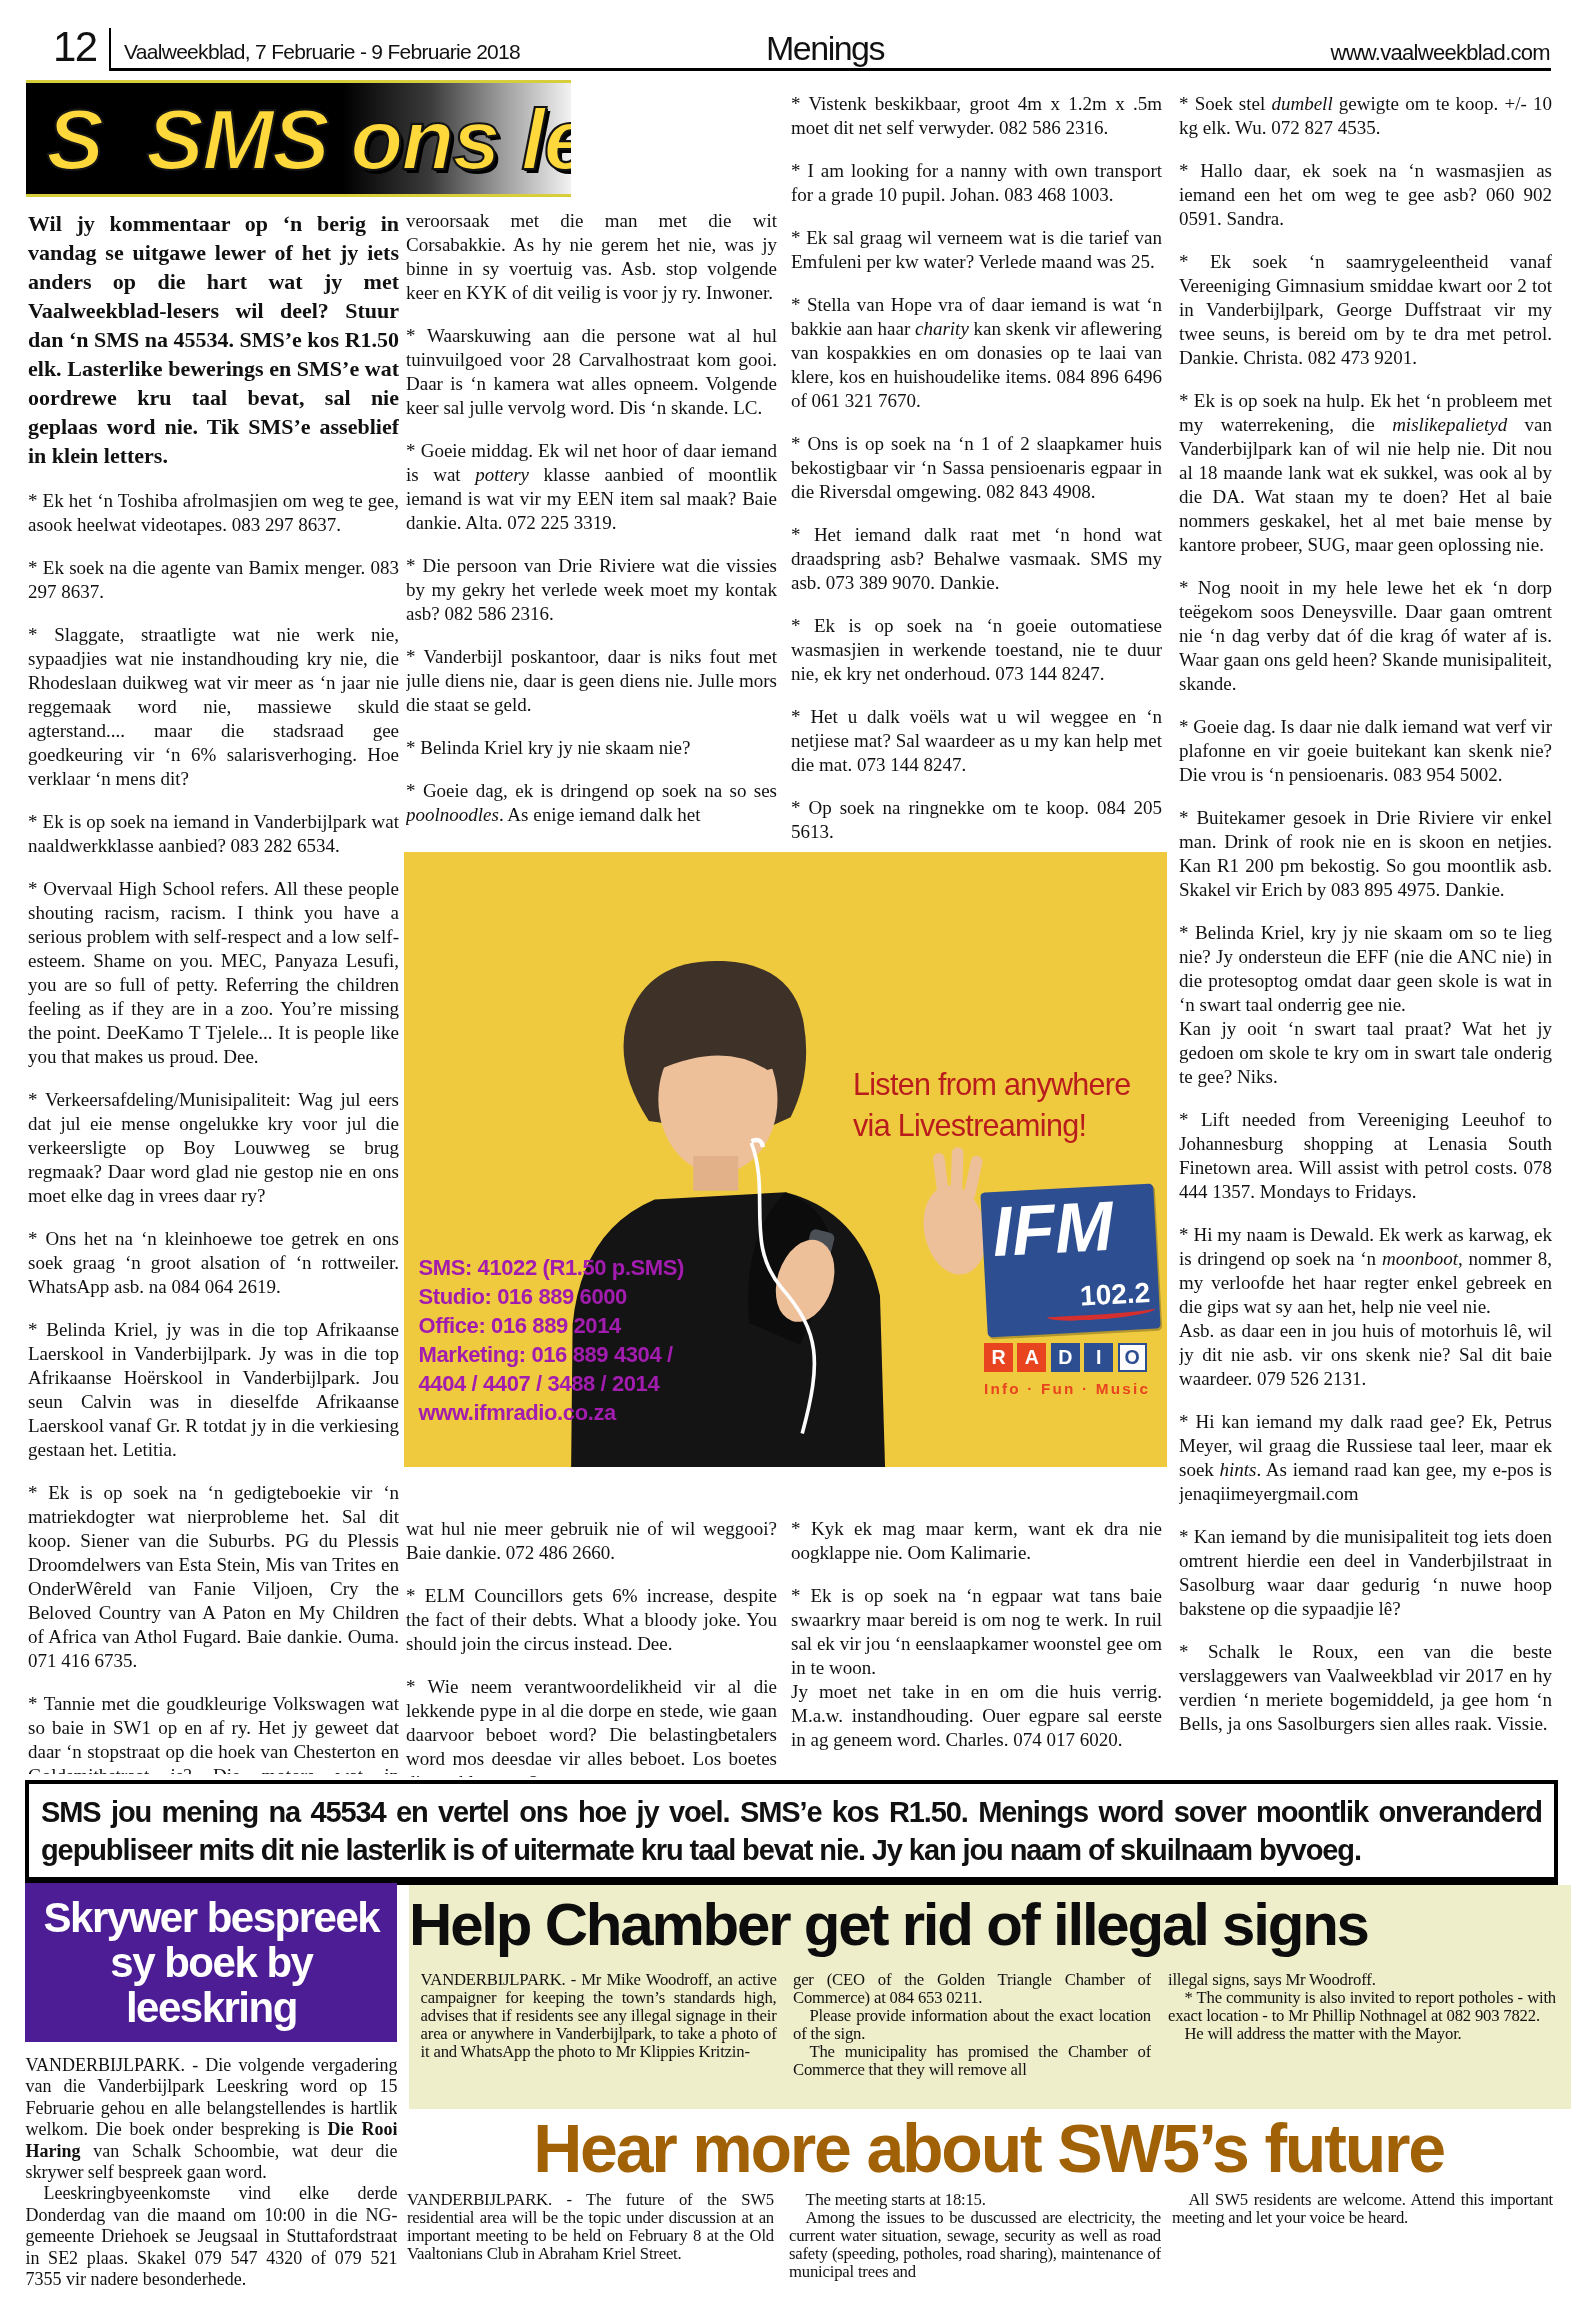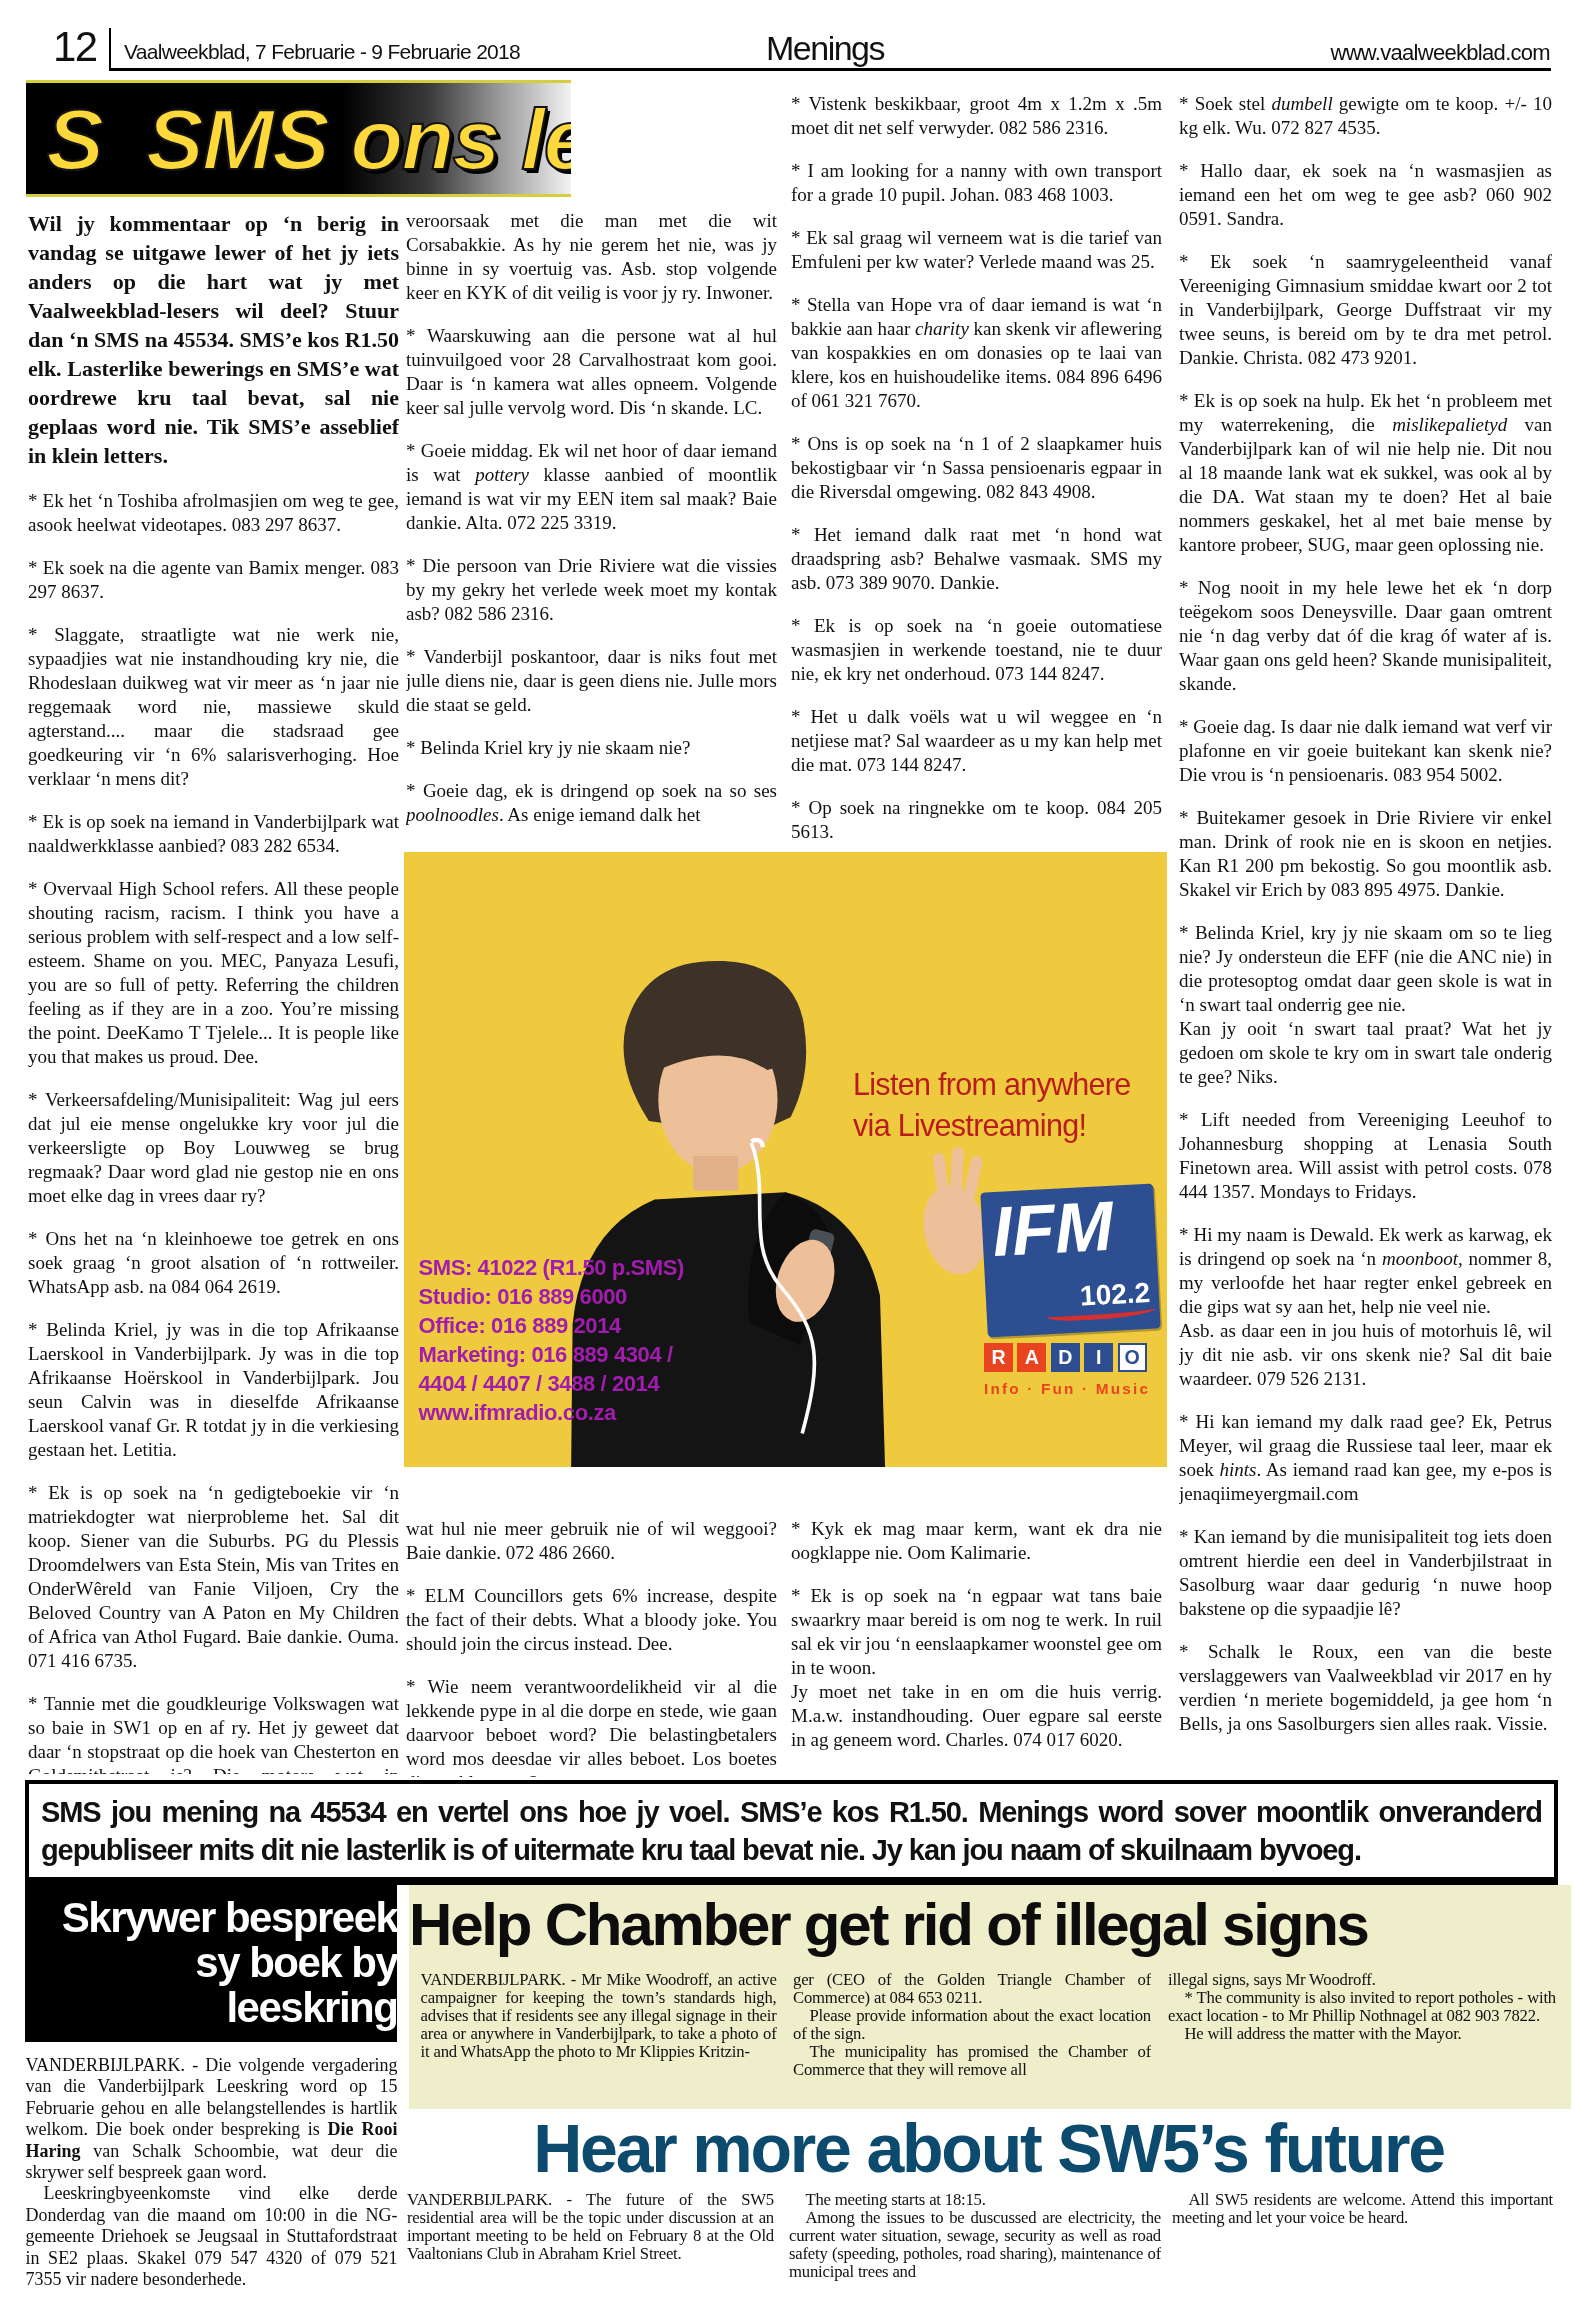--- a/index.html
+++ b/index.html
@@ -47,38 +47,38 @@
   .radio .tile{width:29px;height:29px;display:flex;align-items:center;justify-content:center;
            font:bold 19.6px/1 "Liberation Sans",sans-serif;color:#fff;}
   .radio .t-red{background:#e8441f;}
   .radio .t-blue{background:#2d4f92;}
   .radio .t-open{background:#fdfdfd;border:2.2px solid #2d4f92;color:#2d4f92;width:25px;height:25px;}
   .ifm-slogan{margin-top:8.7px;font:bold 15.3px/1 "Liberation Sans",sans-serif;color:#e8441f;letter-spacing:2.2px;}
   
   .banner{position:absolute;left:25.4px;top:1780px;width:1501px;border:4.4px solid #000;border-bottom-width:8.7px;
           padding:8.7px 11.6px;font:bold 29px/38px "Liberation Sans",sans-serif;letter-spacing:-1.1px;text-align:justify;}
   
-  .lees-box{position:absolute;left:25.4px;top:1883px;width:372px;height:159px;background:#000000;color:#fff;
-            display:flex;align-items:center;justify-content:center;text-align:right;
+  .lees-box{position:absolute;left:25.4px;top:1883px;width:372px;height:159px;background:#4c1d95;color:#fff;
+            display:flex;align-items:center;justify-content:center;text-align:center;
             font:bold 42px/45px "Liberation Sans",sans-serif;letter-spacing:-1.5px;}
   .lees-body{position:absolute;left:25.4px;top:2055px;width:372px;height:260px;
              font-size:18px;line-height:21.4px;text-align:justify;overflow:hidden;}
   .lees-body p{margin:0;}
   
   .chamber{position:absolute;left:409px;top:1885px;width:1162px;height:224px;background:#eeeecb;overflow:hidden;}
   .chamber h2{margin:10.2px 0 0;text-align:left;font:bold 60px/1 "Liberation Sans",sans-serif;letter-spacing:-2.2px;color:#0d0d0d;}
   .news-col{position:absolute;font-size:16.7px;line-height:18px;text-align:justify;letter-spacing:-0.2px;overflow:hidden;}
   .news-col p{margin:0;}
   .chamber .news-col{top:86px;height:129px;}
   #cham1{left:11.6px;width:356px;}
   #cham2{left:384px;width:358px;}
   #cham3{left:759px;width:388px;}
   
   .sw5-head{position:absolute;left:407px;top:2114px;width:1163px;text-align:center;
-            font:bold 68px/1 "Liberation Sans",sans-serif;letter-spacing:-2.2px;color:#0c4a6e;}
+            font:bold 68px/1 "Liberation Sans",sans-serif;letter-spacing:-2.2px;color:#a16207;}
   #sw51{left:407px;top:2191px;width:367px;height:122px;}
   #sw52{left:789px;top:2191px;width:372px;height:122px;}
   #sw53{left:1172px;top:2191px;width:381px;height:122px;}
 </style>
 </head>
 <body>
 
 <div id="page">
 
   <div class="pagenum">12</div>

